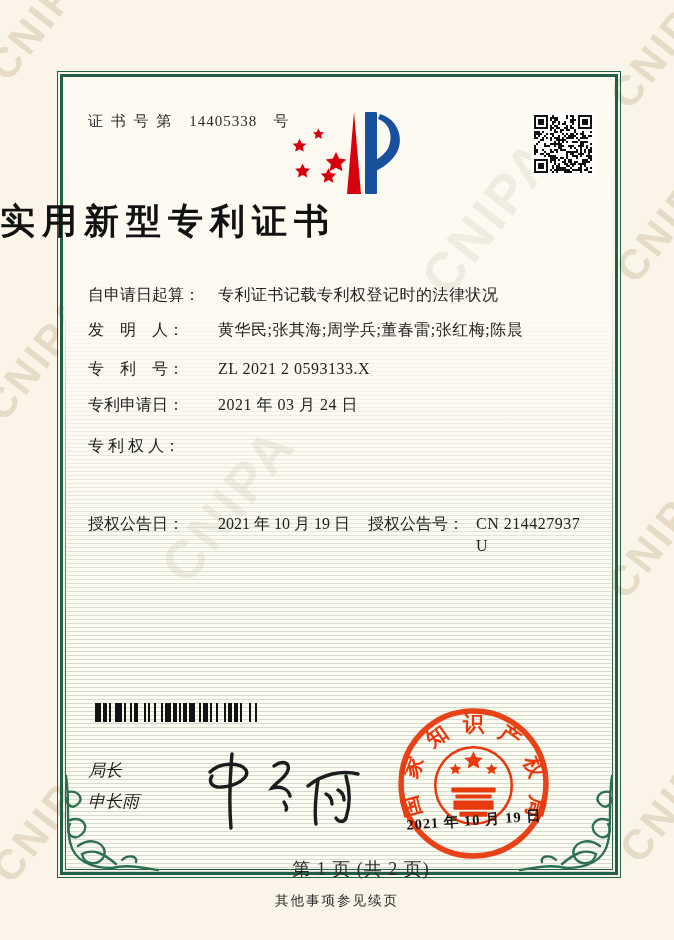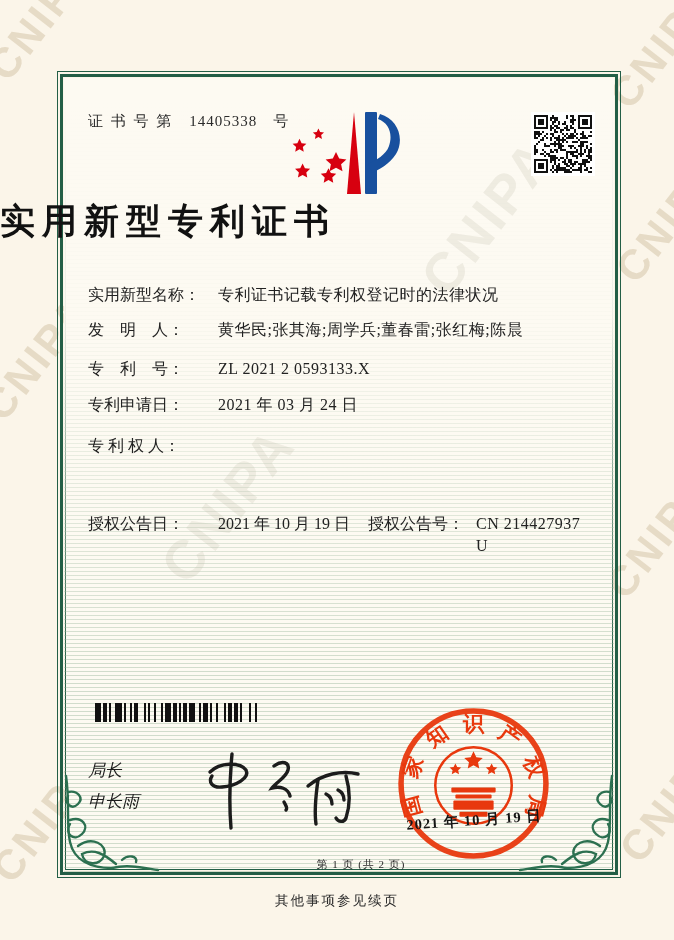--- a/index.html
+++ b/index.html
@@ -61,21 +61,21 @@
   
   .seal { position:absolute; left:393px; top:703px; width:161px; height:161px; }
   .seal-date { position:absolute; left:398px; top:811px; width:152px; text-align:center;
                font-size:14.5px; color:#151515; letter-spacing:1px;
                transform:rotate(-4deg); font-weight:bold; }
   .seal-char { font-size:21px; font-weight:bold; fill:#e8380d; }
   
   .corner { position:absolute; }
   
   .page-info { position:absolute; left:0; top:857px; width:674px; text-align:center;
-               font-size:11px; color:#2a2a2a; letter-spacing:1px;padding-left:48px; }
+               font-size:18px; color:#2a2a2a; letter-spacing:1px;padding-left:48px; }
   .note { position:absolute; left:0; top:892px; width:674px; text-align:center;
           font-size:13.5px; color:#2a2a2a; letter-spacing:2px; }
 </style>
 </head>
 <body>
 
 <div class="page">
 
   <div class="wm outer" style="left:-22px; top:60px;">CNIPA</div>
   <div class="wm outer" style="left:600px; top:88px;">CNIPA</div>
@@ -426,21 +426,21 @@
         <path d="M0 0h7v7h-7z M1 1h5v5h-5z M2 2h3v3h-3z" fill-rule="evenodd"></path>
         <path d="M22 0h7v7h-7z M23 1h5v5h-5z M24 2h3v3h-3z" fill-rule="evenodd"></path>
         <path d="M0 22h7v7h-7z M1 23h5v5h-5z M2 24h3v3h-3z" fill-rule="evenodd"></path>
       </g>
     </svg>
   </div>
 
   <div class="title">实用新型专利证书</div>
 
   <div class="row" style="top:284px">
-    <span class="lbl">实用新型名称：</span>
+    <span class="lbl">自申请日起算：</span>
     <span class="val">专利证书记载专利权登记时的法律状况</span>
   </div>
   <div class="row" style="top:319px">
     <span class="lbl">发　明　人：</span>
     <span class="val">黄华民;张其海;周学兵;董春雷;张红梅;陈晨</span>
   </div>
   <div class="row" style="top:358px">
     <span class="lbl">专　利　号：</span>
     <span class="val">ZL 2021 2 0593133.X</span>
   </div>

